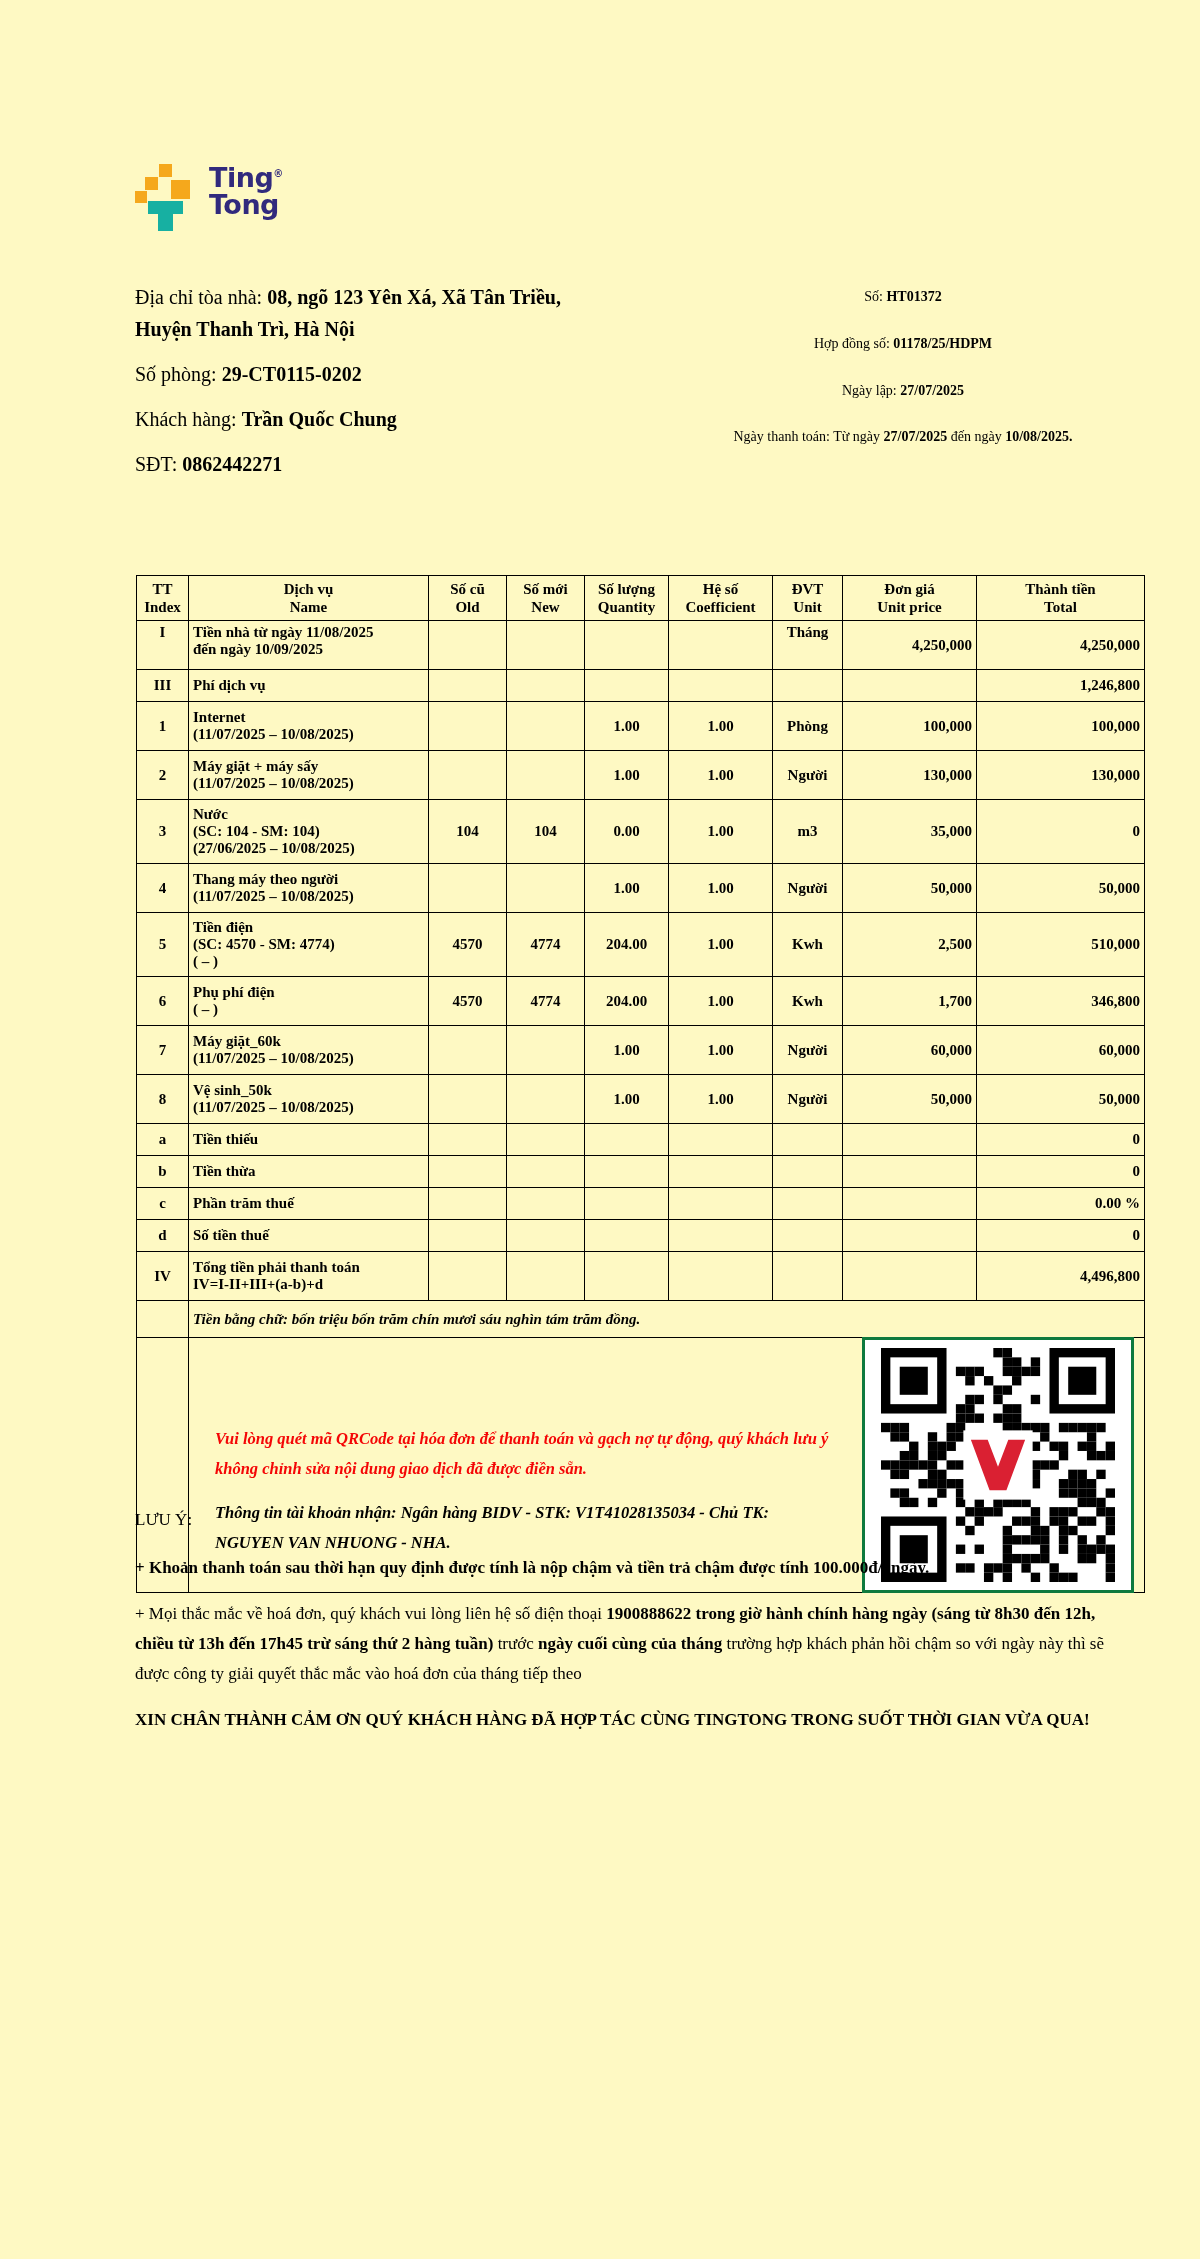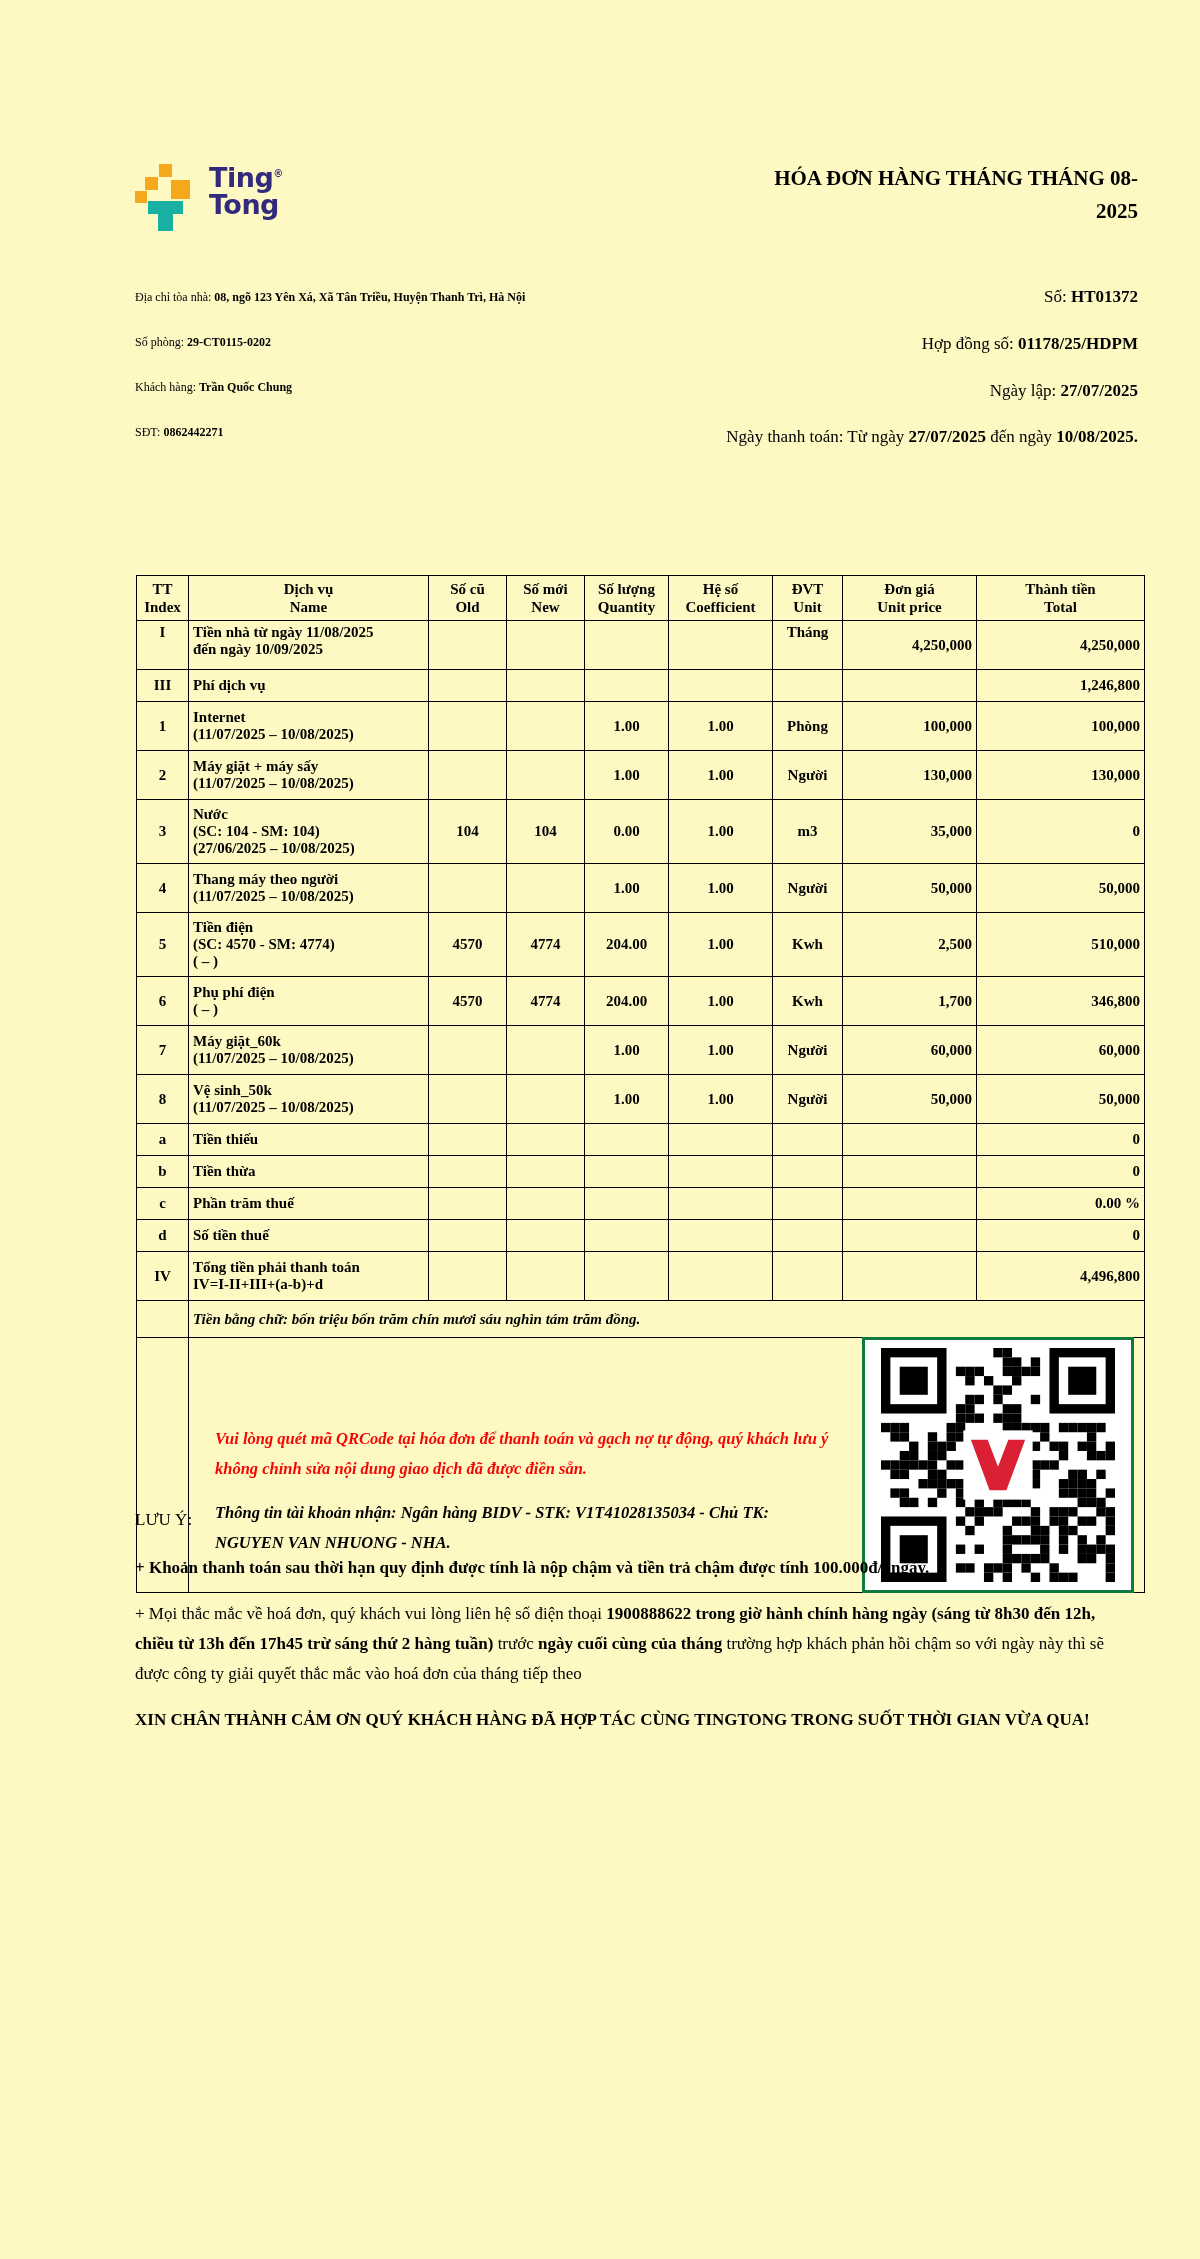--- a/index.html
+++ b/index.html
@@ -16,23 +16,23 @@
   .p4{left:0;top:27px;width:12px;height:12px;background:var(--logo-yellow);}
   .p5{left:13px;top:37px;width:35px;height:13px;background:var(--logo-teal);}
   .p6{left:23px;top:50px;width:15px;height:17px;background:var(--logo-teal);}
   .logo-text{font-family:"DejaVu Sans",sans-serif;font-weight:bold;font-size:27px;
              line-height:27px;color:var(--logo-navy);letter-spacing:-0.5px;}
   .logo-text sup{font-size:10px;vertical-align:super;}
 
   
   .doc-title{position:absolute;top:162px;right:62px;width:580px;text-align:right;
              font-weight:bold;font-size:21px;line-height:33px;}
-  .info-left{position:absolute;left:135px;top:281px;width:480px;font-size:12px;}
+  .info-left{position:absolute;left:135px;top:281px;width:480px;font-size:20px;}
   .info-left p{margin:0 0 13px 0;line-height:32px;}
-  .info-right{position:absolute;top:281px;right:62px;width:470px;text-align:right;font-size:17px;}
+  .info-right{position:absolute;top:281px;right:62px;width:470px;text-align:center;font-size:14px;}
   .info-right p{margin:0 0 15px 0;line-height:32px;}
   .info-right p.pay{line-height:30px;margin-top:12px;}
 
   
   table.invoice{position:absolute;left:136px;top:575px;width:1008px;border-collapse:collapse;
                 table-layout:fixed;}
   table.invoice th,table.invoice td{border:1.5px solid #000;}
   table.invoice th{font-size:15px;font-weight:bold;line-height:18px;padding:2px 2px;
                    text-align:center;white-space:pre-line;height:40px;}
   table.invoice td{font-size:15px;font-weight:bold;line-height:17px;padding:3px 4px;
@@ -77,24 +77,20 @@
       <div class="px p4"></div>
         <div class="px p5"></div>
         <div class="px p6"></div>
     </div>
     <div class="logo-text">
       <div><span>Ting</span><sup>®</sup></div>
       <div>Tong</div>
     </div>
   </div>
 
-  <div class="doc-title">
-    <div>HÓA ĐƠN HÀNG THÁNG THÁNG 08-</div>
-    <div>2025</div>
-  </div>
 
   <div class="info-left">
     <p><span>Địa chỉ tòa nhà: </span><b>08, ngõ 123 Yên Xá, Xã Tân Triều, Huyện Thanh Trì, Hà Nội</b></p>
     <p><span>Số phòng: </span><b>29-CT0115-0202</b></p>
     <p><span>Khách hàng: </span><b>Trần Quốc Chung</b></p>
     <p><span>SĐT: </span><b>0862442271</b></p>
   </div>
 
   <div class="info-right">
     <p><span>Số: </span><b>HT01372</b></p>

